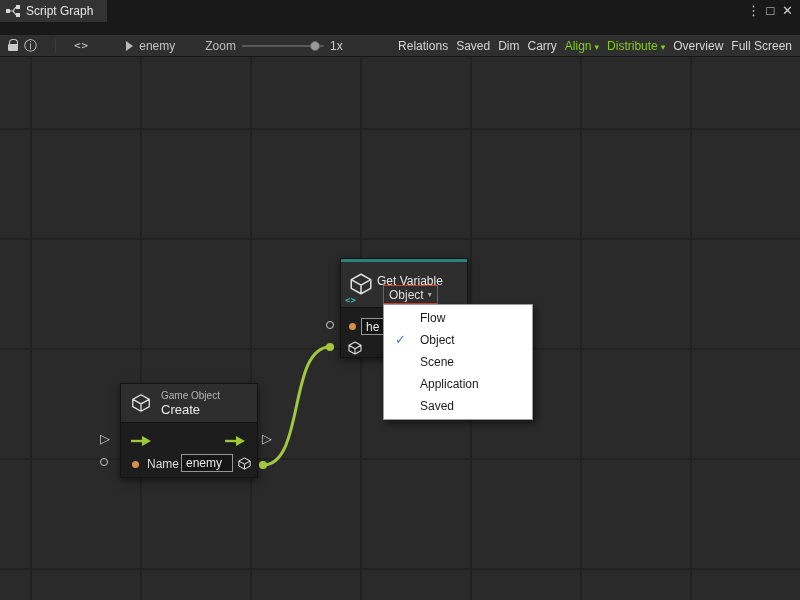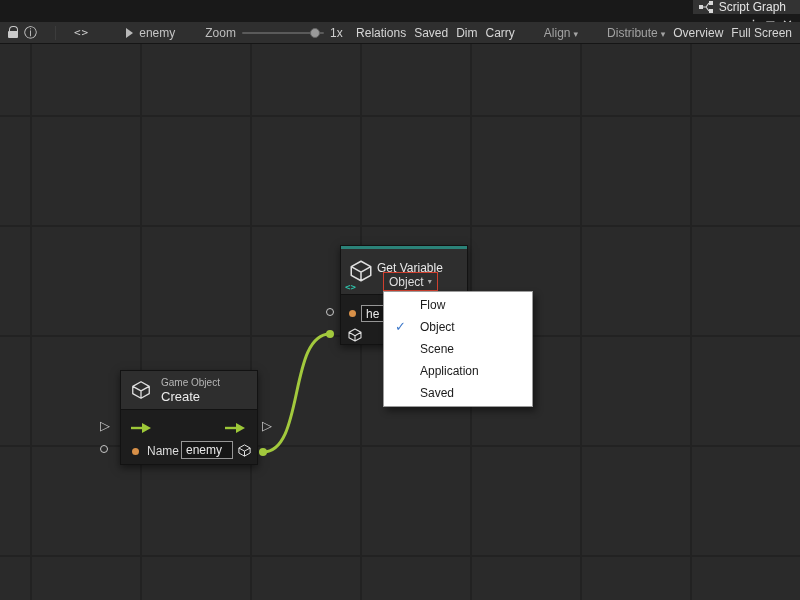--- a/index.html
+++ b/index.html
@@ -1,39 +1,39 @@
 <!DOCTYPE html>
 <html><head>
 <meta charset="utf-8">
 <style>
   html,body{margin:0;padding:0;background:#000;}
   *{box-sizing:border-box;font-family:"Liberation Sans",sans-serif;}
   .window{position:relative;width:800px;height:600px;overflow:hidden;background:#2a2a2a;}
 
   
-  .titlebar{position:relative;height:22px;background:#191919;display:flex;align-items:flex-end;flex-direction:column;}
+  .titlebar{position:relative;height:35px;background:#191919;display:flex;align-items:flex-start;}
   .tab{height:22px;display:flex;align-items:center;gap:6px;padding:0 14px 0 6px;background:#333333;color:#e6e6e6;font-size:12px;}
   .win-controls{margin-left:auto;display:flex;align-items:center;padding-right:4px;}
   .wc{width:17px;text-align:center;color:#d2d2d2;font-size:13px;line-height:22px;}
 
   
   .toolbar{position:relative;height:22px;background:#2f2f2f;border-bottom:1px solid #151515;display:flex;align-items:center;padding:0 6px;color:#cfcfcf;font-size:12px;}
   .lock{position:relative;width:10px;height:7px;background:#c9c9c9;border-radius:1px;display:inline-block;margin:3px 6px 0 2px;}
   .lock::before{content:"";position:absolute;left:1px;top:-5px;width:7px;height:6px;border:1.5px solid #c9c9c9;border-bottom:none;border-radius:4px 4px 0 0;}
   .info{font-size:13px;margin-right:10px;}
   .sep{width:1px;height:14px;background:#1e1e1e;border-right:1px solid #3c3c3c;margin:0 8px;}
   .code{font-family:"DejaVu Sans Mono",monospace;font-size:11px;letter-spacing:1px;margin:0 10px;}
   .var{display:flex;align-items:center;gap:5px;margin-left:26px;color:#c4c4c4;}
   .zoomlbl{margin-left:30px;color:#bdbdbd;}
   .slider{position:relative;width:82px;height:14px;margin:0 6px;}
   .slider .track{position:absolute;left:0;right:0;top:6px;height:2px;background:#5a5a5a;border-radius:1px;}
   .slider .knob{position:absolute;top:2px;left:68px;width:10px;height:10px;border-radius:50%;background:#9a9a9a;border:1px solid #646464;}
   .tb-buttons{margin-left:auto;display:flex;align-items:center;gap:8px;padding-right:2px;white-space:nowrap;}
   .tbtn{color:#d6d6d6;cursor:default;}
-  .tbtn.disabled{color:#a3a3a3;margin-left:21px;}
+  .tbtn.disabled{color:#84cc16;}
   .tbtn .arr{font-size:9px;margin-left:3px;}
 
   
   .canvas{position:relative;width:800px;height:556px;background-color:#2a2a2a;
     background-image:linear-gradient(to right,#222222 2px,transparent 2px),
                      linear-gradient(to bottom,#222222 2px,transparent 2px);
     background-size:110px 110px;background-position:30px 71px;}
   .wires{position:absolute;left:0;top:0;z-index:3;pointer-events:none;}
 
   

